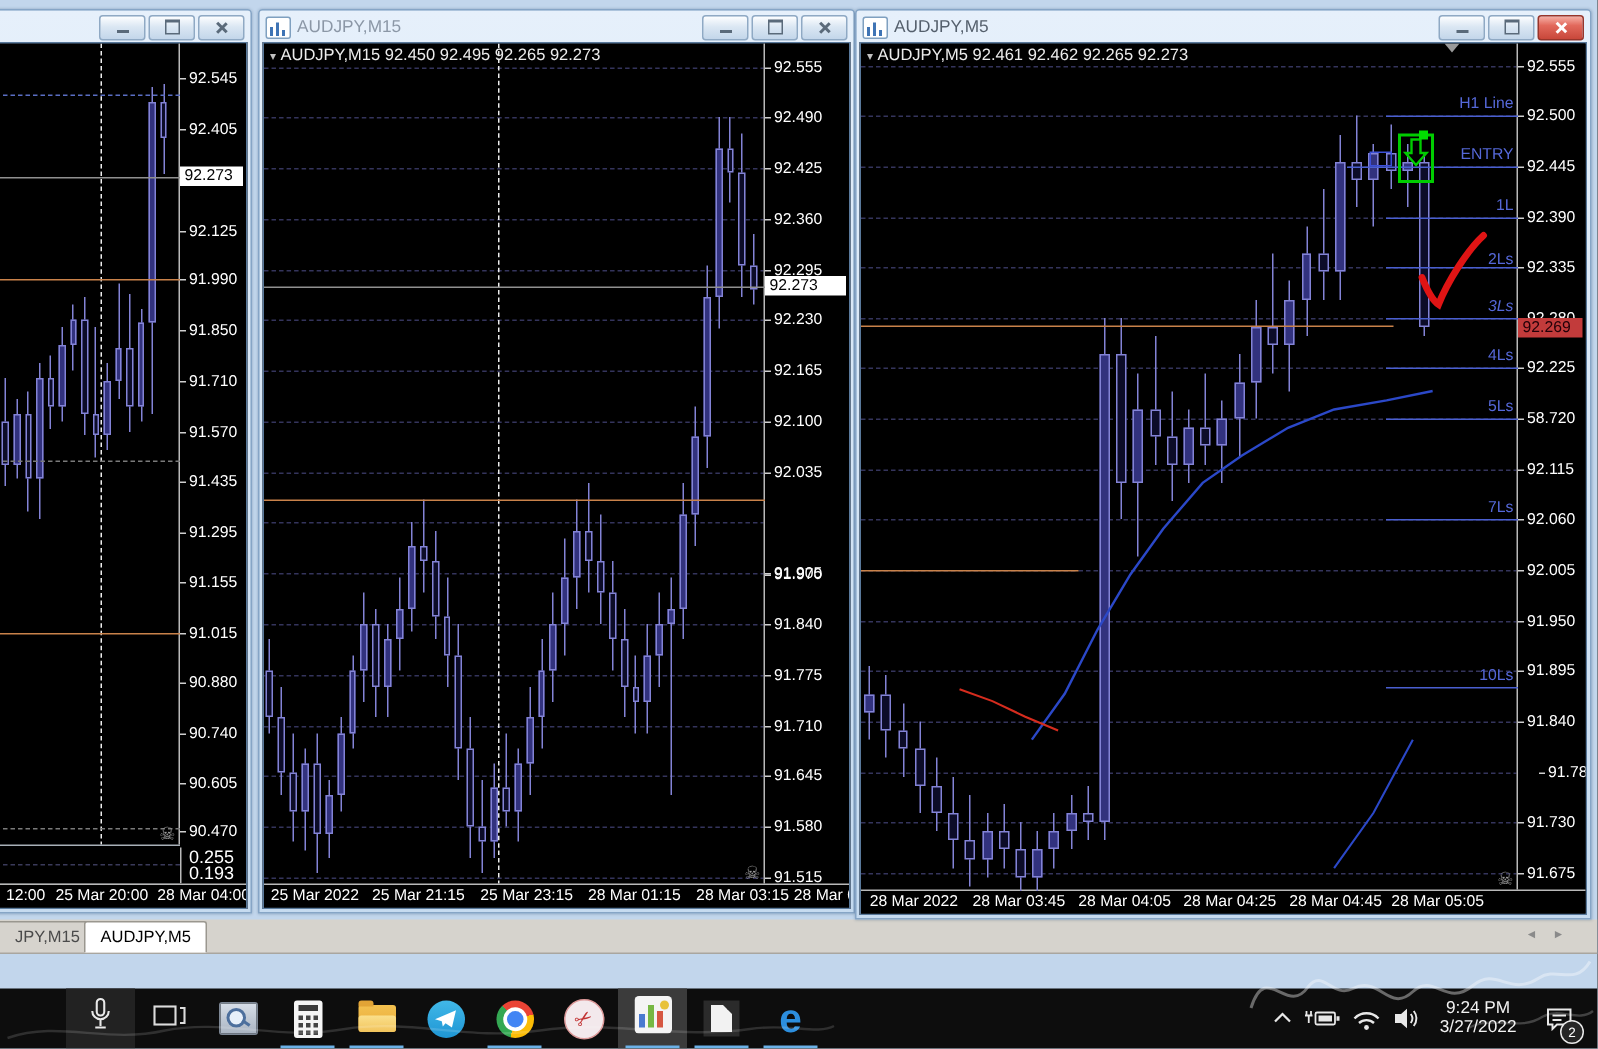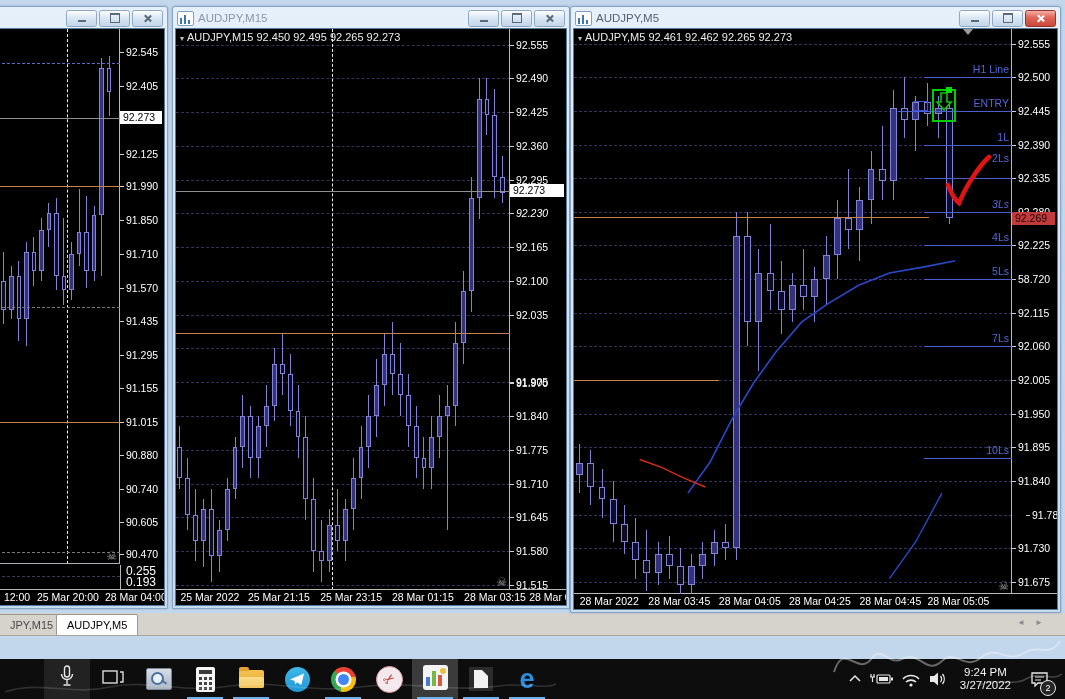--- a/index.html
+++ b/index.html
@@ -322,21 +322,21 @@
           <div class="wick" style="left: 326.224px; top: 127.264px; height: 46.75px;"></div>
           <div class="body bear" style="left: 324.283px; top: 148.042px; height: 15.5833px; width: 4.88117px;"></div>
           <div class="skull">☠</div>
         </div>
       <div class="scale">
           <div class="tick" style="top: 9.58333px;">92.555</div>
           <div class="tick" style="top: 43.3472px;">92.490</div>
           <div class="tick" style="top: 77.1111px;">92.425</div>
           <div class="tick" style="top: 110.875px;">92.360</div>
           <div class="tick" style="top: 144.639px;">92.295</div>
-          <div class="tick" style="top: 178.403px; font-style: italic;">92.230</div>
+          <div class="tick" style="top: 178.403px;">92.230</div>
           <div class="tick" style="top: 212.167px;">92.165</div>
           <div class="tick" style="top: 245.931px;">92.100</div>
           <div class="tick" style="top: 279.694px;">92.035</div>
           <div class="tick" style="top: 313.458px; margin-top: 35px;">91.970</div>
           <div class="tick" style="top: 347.222px;">91.905</div>
           <div class="tick" style="top: 380.986px;">91.840</div>
           <div class="tick" style="top: 414.75px;">91.775</div>
           <div class="tick" style="top: 448.514px;">91.710</div>
           <div class="tick" style="top: 482.278px;">91.645</div>
           <div class="tick" style="top: 516.042px;">91.580</div>
@@ -396,21 +396,21 @@
           <div class="grid" style="top: 552.771px;"></div>
           <div class="level" style="top: 187.722px; left: 0px; width: 354.78px; border-top: 1px solid rgb(201, 130, 74);"></div>
           <div class="level" style="top: 350.985px; left: 0px; width: 144.54px; border-top: 1px solid rgb(201, 130, 74);"></div>
           <div class="level" style="top: 48.3063px; left: 350.4px; width: 87.6px; border-top: 1px solid rgb(74, 95, 208);"></div>
           <div class="lvl-label" style="top: 34.3063px; right: 3px;">H1 Line</div>
           <div class="level" style="top: 81.9372px; left: 324.12px; width: 113.88px; border-top: 1px solid rgb(74, 95, 208);"></div>
           <div class="lvl-label" style="top: 67.9372px; right: 3px;">ENTRY</div>
           <div class="level" style="top: 115.568px; left: 350.4px; width: 87.6px; border-top: 1px solid rgb(74, 95, 208);"></div>
           <div class="lvl-label" style="top: 101.568px; right: 3px;">1L</div>
           <div class="level" style="top: 149.199px; left: 350.4px; width: 87.6px; border-top: 1px solid rgb(74, 95, 208);"></div>
-          <div class="lvl-label" style="top: 123px; right: 3px;">2Ls</div>
+          <div class="lvl-label" style="top: 138px; right: 3px;">2Ls</div>
           <div class="level" style="top: 182.83px; left: 350.4px; width: 87.6px; border-top: 1px solid rgb(74, 95, 208);"></div>
           <div class="lvl-label" style="top: 168.83px; right: 3px; font-style: italic;">3Ls</div>
           <div class="level" style="top: 216.461px; left: 350.4px; width: 87.6px; border-top: 1px solid rgb(74, 95, 208);"></div>
           <div class="lvl-label" style="top: 202.461px; right: 3px;">4Ls</div>
           <div class="level" style="top: 250.092px; left: 350.4px; width: 87.6px; border-top: 1px solid rgb(74, 95, 208);"></div>
           <div class="lvl-label" style="top: 236.092px; right: 3px;">5Ls</div>
           <div class="level" style="top: 317.354px; left: 350.4px; width: 87.6px; border-top: 1px solid rgb(74, 95, 208);"></div>
           <div class="lvl-label" style="top: 303.354px; right: 3px;">7Ls</div>
           <div class="level" style="top: 428.642px; left: 350.4px; width: 87.6px; border-top: 1px solid rgb(74, 95, 208);"></div>
           <div class="lvl-label" style="top: 414.642px; right: 3px;">10Ls</div>

